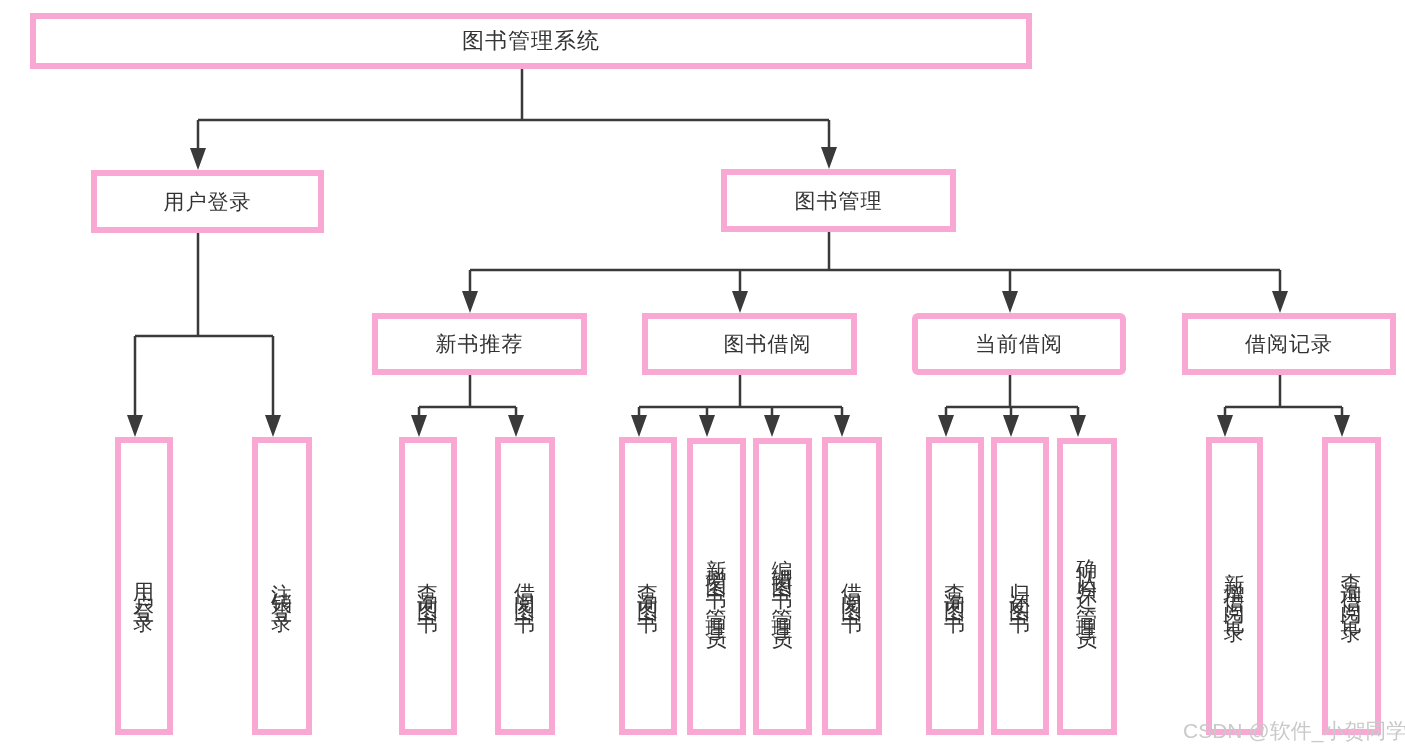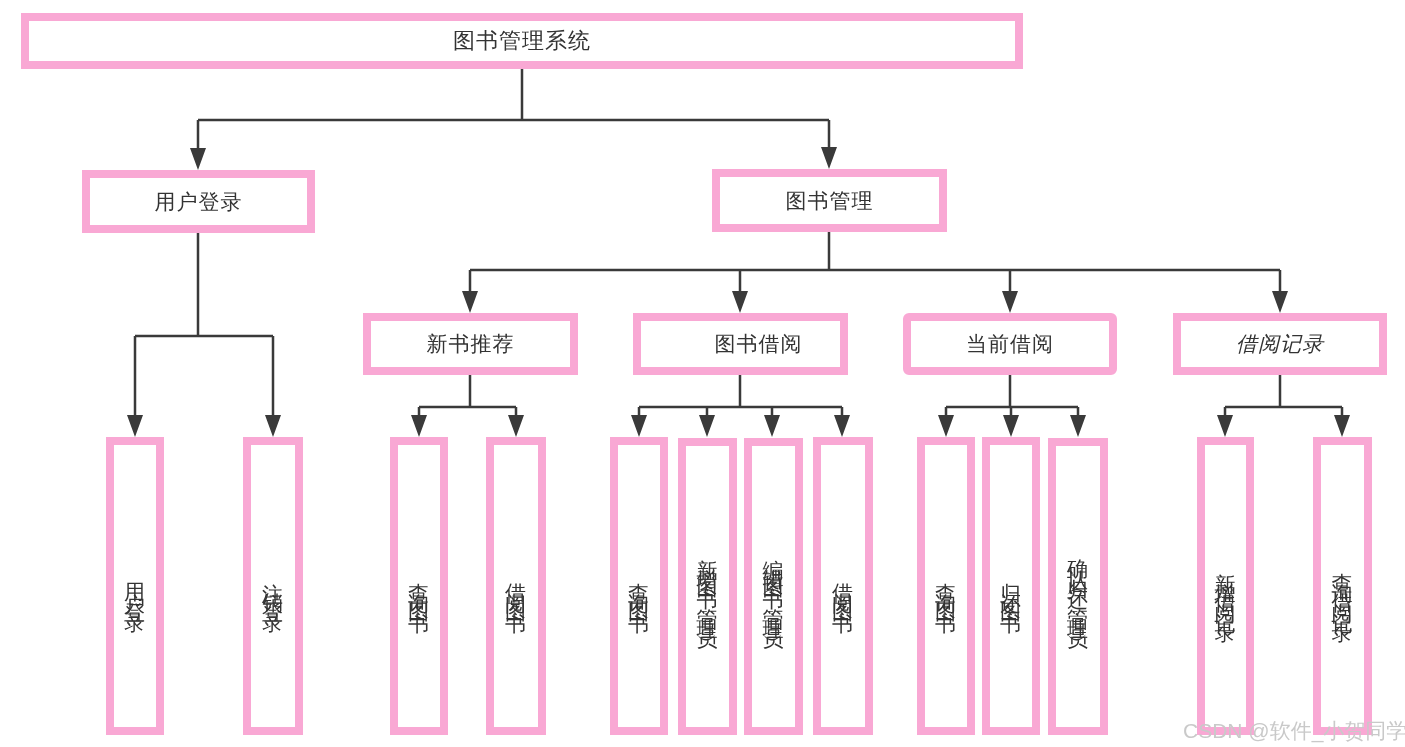--- a/index.html
+++ b/index.html
@@ -19,27 +19,28 @@
     position: absolute;
     left: 0;
     top: 0;
     width: 1405px;
     height: 747px;
     z-index: 1;
   }
   .node {
     position: absolute;
     box-sizing: border-box;
-    border: 8px solid #f9a8d4;
+    border: 6px solid #f9a8d4;
     background: #ffffff;
     display: flex;
     align-items: center;
     justify-content: center;
     color: #333333;
     z-index: 2;
+    margin-left: 9px;
   }
   .node.root   { font-size: 22px; letter-spacing: 1px; }
   .node.branch { font-size: 21px; letter-spacing: 1px; }
   .node.leaf   { font-size: 21px; }
   .node.leaf span {
     writing-mode: vertical-rl;
     text-orientation: mixed;
     letter-spacing: 10px;
     line-height: 1;
   }
@@ -94,21 +95,21 @@
   </svg>
 
   <div class="node root" style="left:21px; top:13px; width:1002px; height:56px;">图书管理系统</div>
 
   <div class="node branch" style="left:82px; top:170px; width:233px; height:63px;">用户登录</div>
   <div class="node branch" style="left:712px; top:169px; width:235px; height:63px;">图书管理</div>
 
   <div class="node branch" style="left:363px; top:313px; width:215px; height:62px;">新书推荐</div>
   <div class="node branch" style="left:633px; top:313px; width:215px; height:62px;padding-left:36px;">图书借阅</div>
   <div class="node branch" style="left:903px; top:313px; width:214px; height:62px;border-radius:6px;">当前借阅</div>
-  <div class="node branch" style="left:1173px; top:313px; width:214px; height:62px;font-style:italic;">借阅记录</div>
+  <div class="node branch" style="left:1173px; top:313px; width:214px; height:62px;">借阅记录</div>
 
   <div class="node leaf" style="left:106px; top:437px; width:58px; height:298px;">
     <span>用户登录</span>
   </div>
   <div class="node leaf" style="left:243px; top:437px; width:60px; height:298px;">
     <span>注销登录</span>
   </div>
 
   <div class="node leaf" style="left:390px; top:437px; width:58px; height:298px;">
     <span>查询图书</span>

